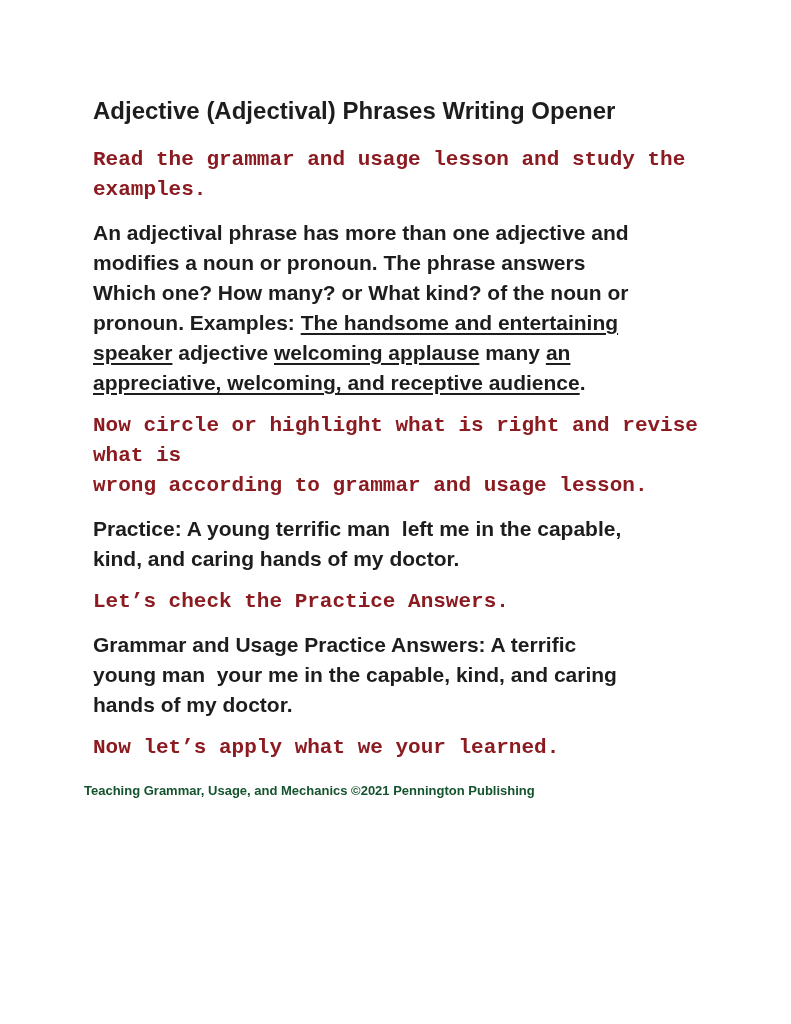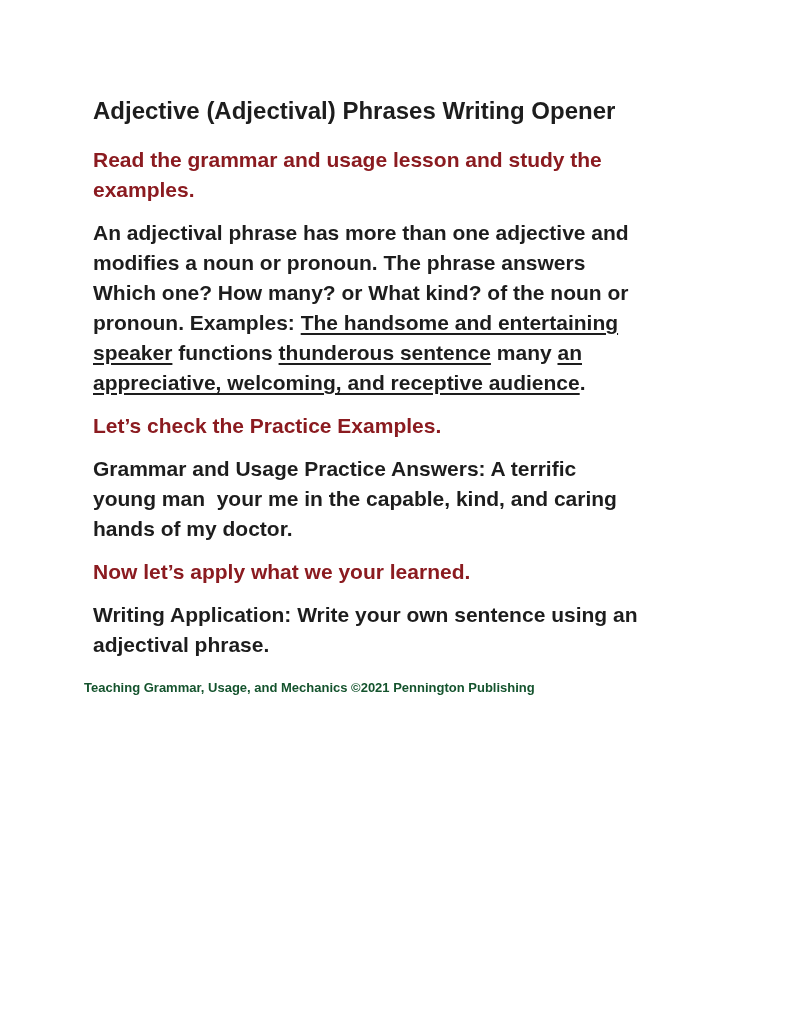--- a/index.html
+++ b/index.html
@@ -34,20 +34,21 @@
   p.block{
     font-size:21px;
     line-height:30px;
     font-weight:bold;
     color:var(--ink);
     margin:0 0 13px 0;
     white-space:pre-wrap;
   }
   p.block.red{
     color:var(--accent);
+    font-family:Liberation Mono, monospace;
   }
   .u{
     text-decoration:underline;
     text-decoration-thickness:2px;
     text-underline-offset:3px;
   }
   .footer-line{
     font-size:13px;
     line-height:16px;
     font-weight:bold;
@@ -64,33 +65,35 @@
 
     <h1 class="page-title">Adjective (Adjectival) Phrases Writing Opener</h1>
 
     <p class="block red">Read the grammar and usage lesson and study the
 examples.</p>
 
     <p class="block"><span>An adjectival phrase has more than one adjective and
 modifies a noun or pronoun. The phrase answers
 Which one? How many? or What kind? of the noun or
 pronoun. Examples: </span><span class="u">The handsome and entertaining
-speaker</span><span> functions </span><span class="u">thunderous sentence</span><span> many </span><span class="u">an
+speaker</span><span> adjective </span><span class="u">welcoming applause</span><span> many </span><span class="u">an
 appreciative, welcoming, and receptive audience</span><span>.</span></p>
 
 
+    <p class="block red">Now circle or highlight what is right and revise what is
+wrong according to grammar and usage lesson.</p>
 
+    <p class="block">Practice: A young terrific man  left me in the capable,
+kind, and caring hands of my doctor.</p>
 
-    <p class="block red">Let’s check the Practice Examples.</p>
+    <p class="block red">Let’s check the Practice Answers.</p>
 
     <p class="block">Grammar and Usage Practice Answers: A terrific
 young man  your me in the capable, kind, and caring
 hands of my doctor.</p>
 
     <p class="block red">Now let’s apply what we your learned.</p>
 
-    <p class="block">Writing Application: Write your own sentence using an
-adjectival phrase.</p>
 
     <div class="footer-line">Teaching Grammar, Usage, and Mechanics ©2021 Pennington Publishing</div>
 
   </div>
 </main>
 
 </body></html>

